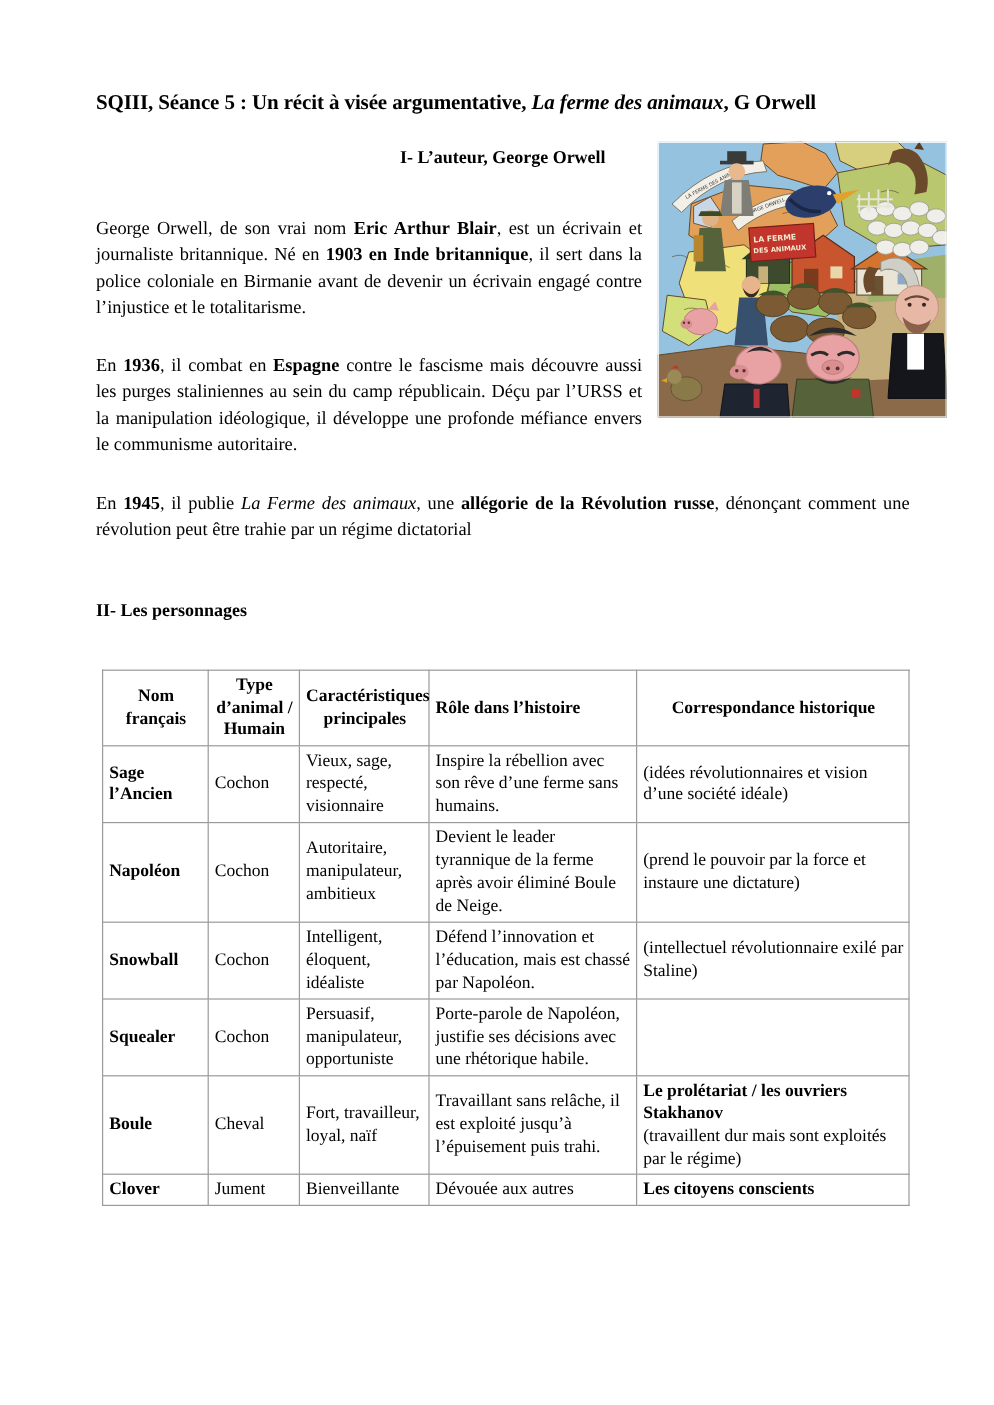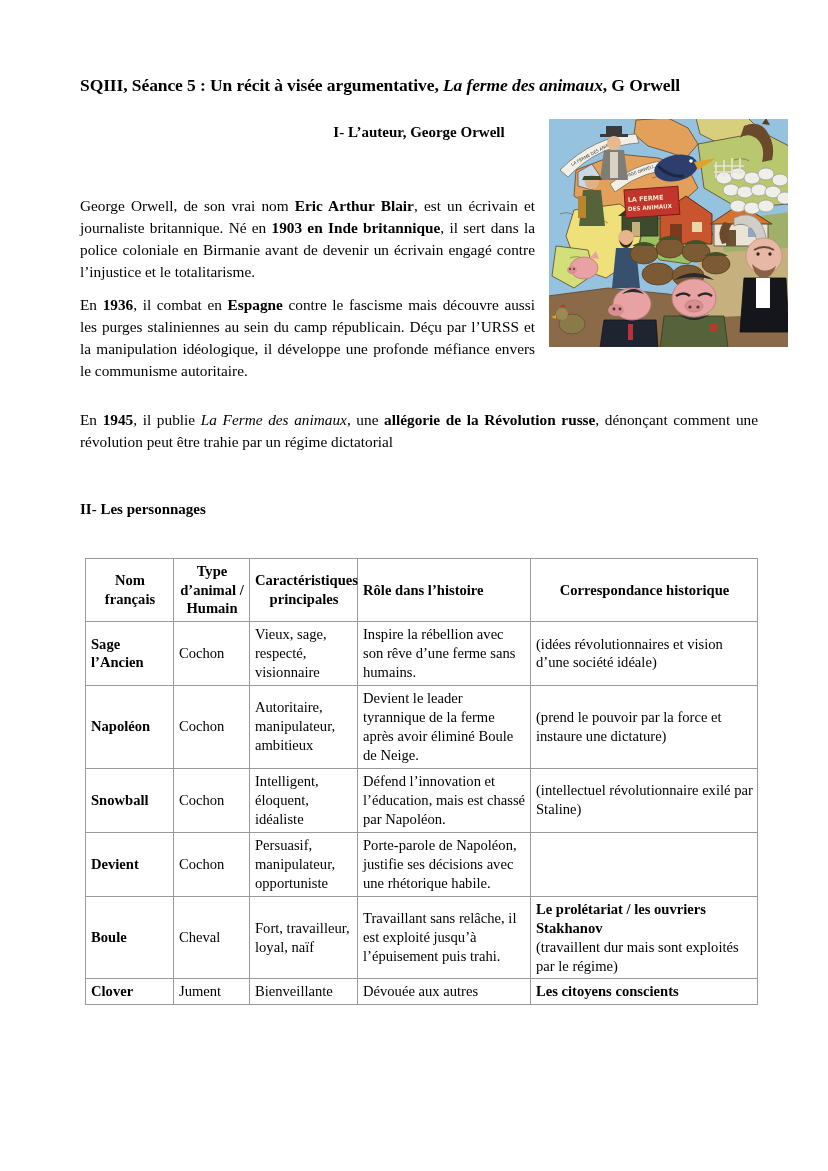--- a/index.html
+++ b/index.html
@@ -63,21 +63,21 @@
     text-align: justify;
     text-justify: inter-word;
   }
   .b { font-weight: bold; }
   .i { font-style: italic; }
 
   
   .para-narrow { width: 455px; }
   .para-full   { width: 678px; }
 
-  #para1 { position: absolute; left: 80px; top: 195px; }
+  #para1 { position: absolute; left: 80px; top: 180px; }
   #para2 { position: absolute; left: 80px; top: 294px; }
   #para3 { position: absolute; left: 80px; top: 409px; font-family: Liberation Serif, serif; }
   #para4 { position: absolute; left: 80px; top: 466px; }
 
   
   .illus {
     position: absolute;
     left: 548px;
     top: 118px;
     width: 241px;
@@ -380,21 +380,21 @@
         <td><span class="multiline b"></span><span>(prend le pouvoir par la force et instaure une dictature)</span></td>
       </tr>
       <tr>
         <td class="name">Snowball</td>
         <td>Cochon</td>
         <td>Intelligent, éloquent, idéaliste</td>
         <td>Défend l’innovation et l’éducation, mais est chassé par Napoléon.</td>
         <td><span class="multiline b"></span><span>(intellectuel révolutionnaire exilé par Staline)</span></td>
       </tr>
       <tr>
-        <td class="name">Devient</td>
+        <td class="name">Squealer</td>
         <td>Cochon</td>
         <td>Persuasif, manipulateur, opportuniste</td>
         <td>Porte-parole de Napoléon, justifie ses décisions avec une rhétorique habile.</td>
         <td><span class="multiline b"></span><span></span></td>
       </tr>
       <tr>
         <td class="name">Boule</td>
         <td>Cheval</td>
         <td>Fort, travailleur, loyal, naïf</td>
         <td>Travaillant sans relâche, il est exploité jusqu’à l’épuisement puis trahi.</td>

